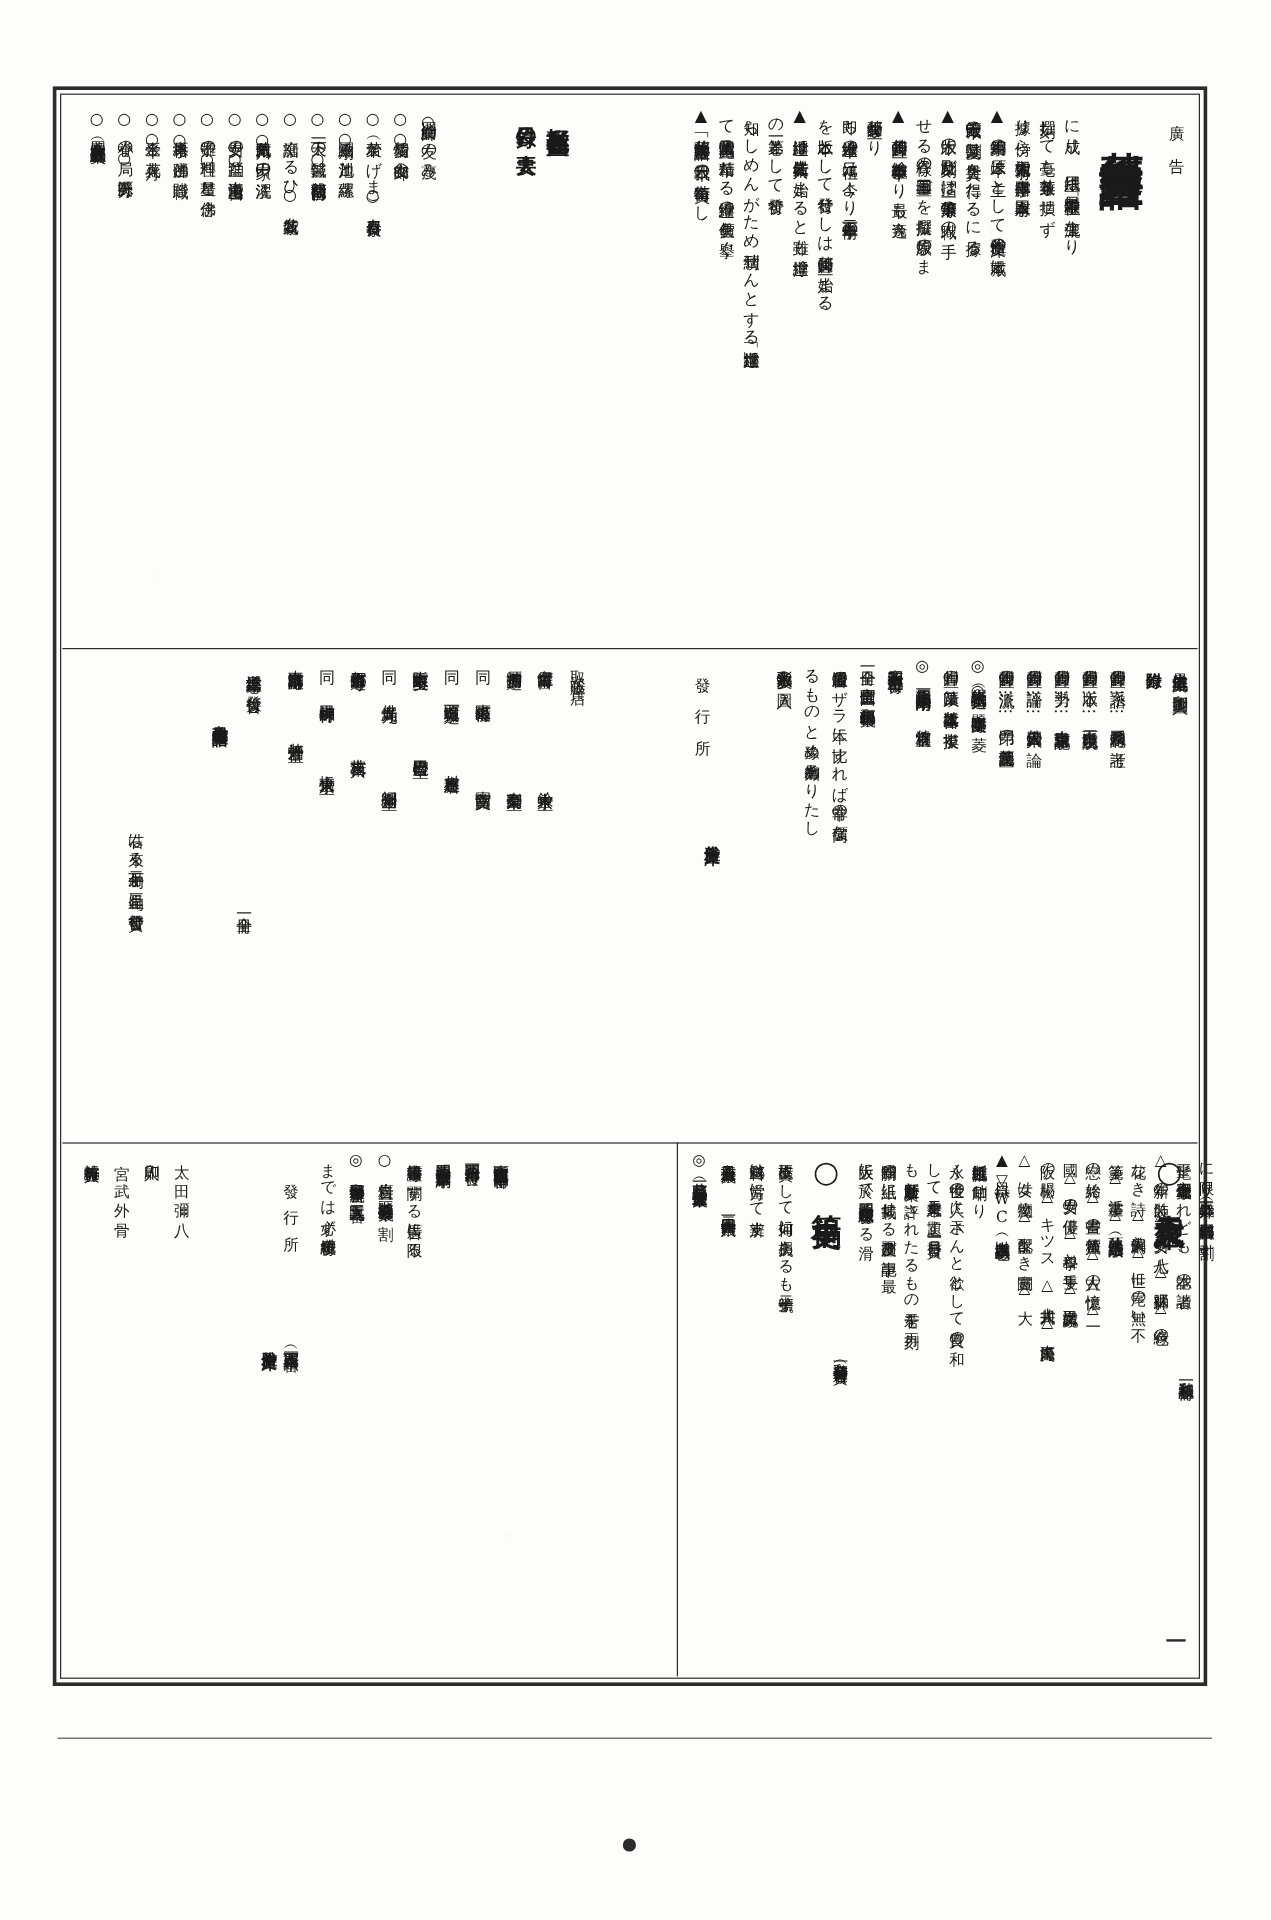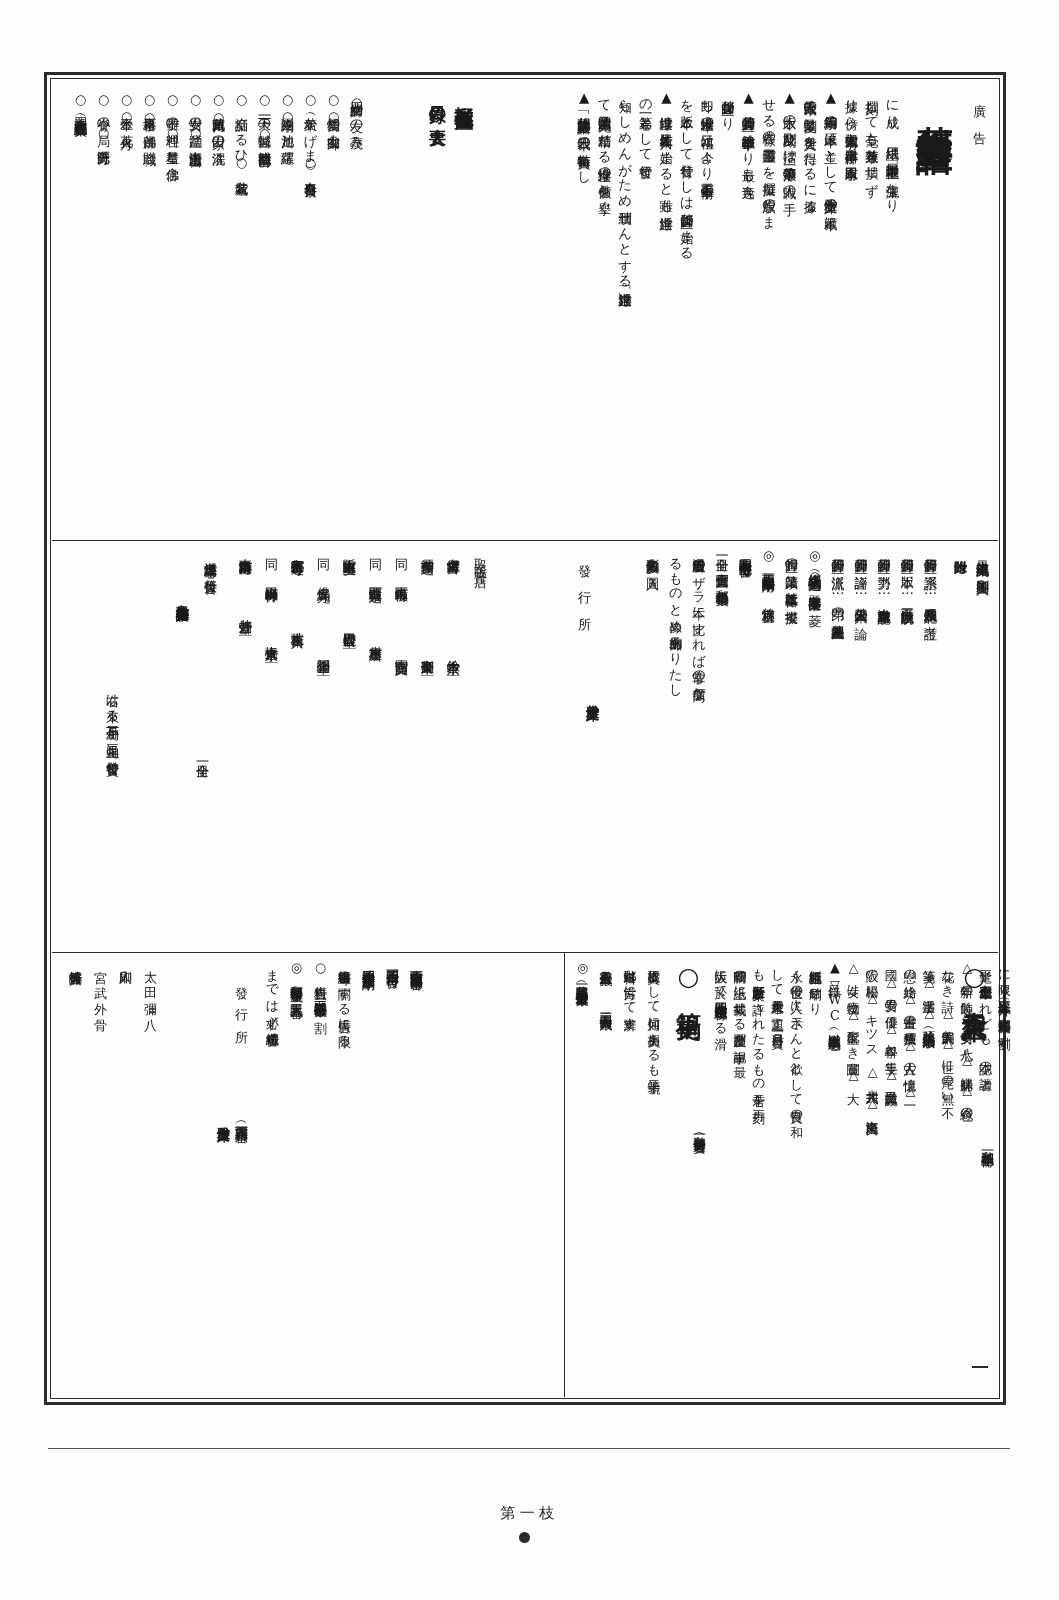--- a/index.html
+++ b/index.html
@@ -568,15 +568,14 @@
         <div class="vtext printer-name">宮　武　外　骨</div>
         <div class="vtext">印刷人</div>
         <div class="vtext printer-name">太　田　彌　八</div>
       </div>
     </div>
 
     <div class="tick-right"></div>
   </div>
 
   <div class="footer-rule"></div>
-  <div class="footer-text">第一枝</div>
   <div class="footer-dot"></div>
 </div>
 
 </body></html>

